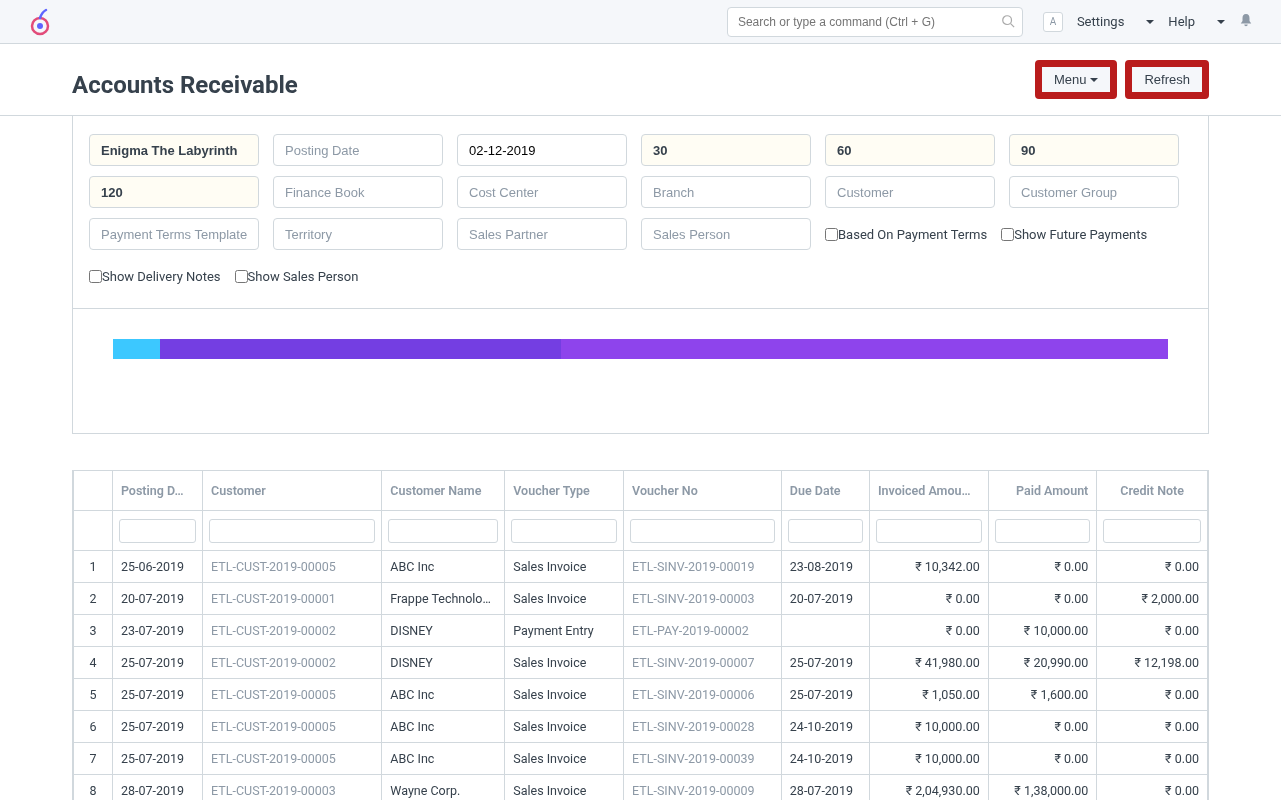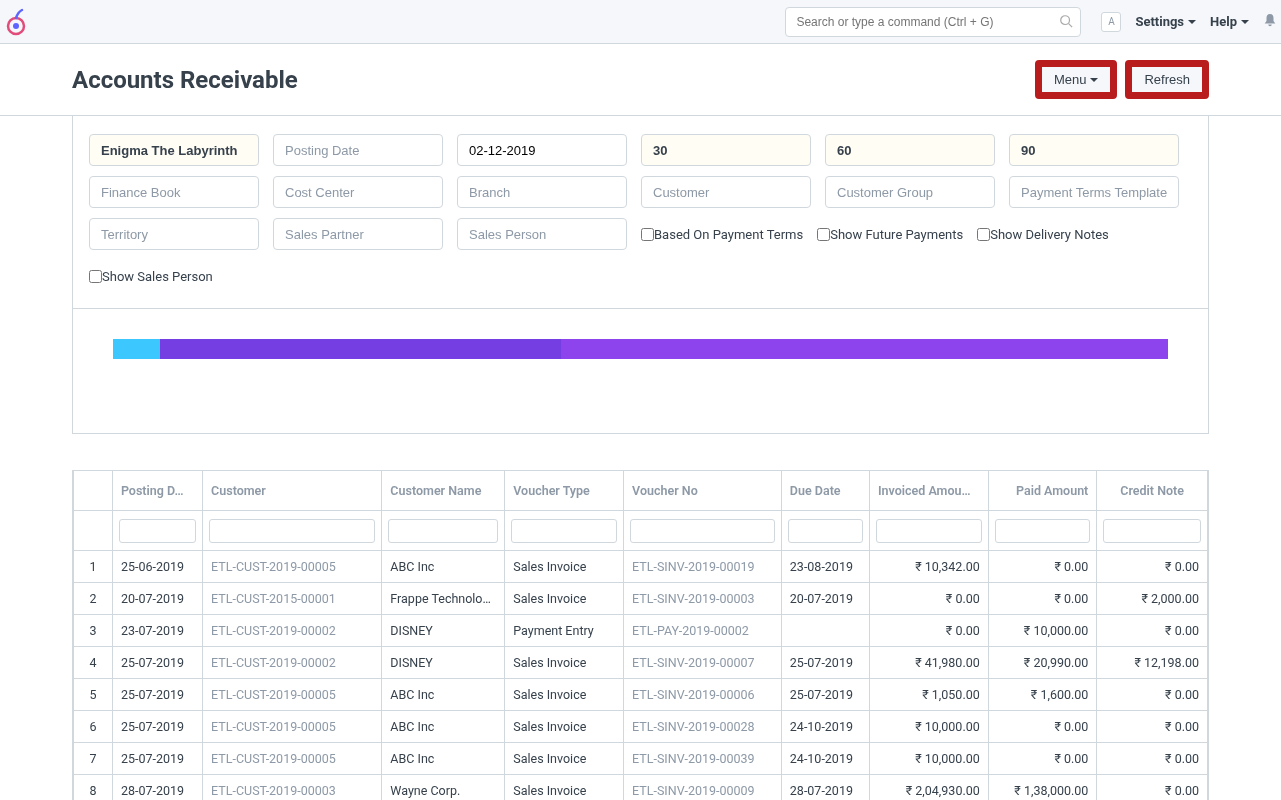--- a/index.html
+++ b/index.html
@@ -1,31 +1,31 @@
 <!DOCTYPE html>
 <html><head>
 <meta charset="utf-8">
 <style>
   * { box-sizing: border-box; margin: 0; padding: 0; }
   body { font-family: -apple-system, BlinkMacSystemFont, "Segoe UI", Roboto, sans-serif; font-size: 13px; color: #36414c; background: #fff; }
   
   
-  .navbar { height: 44px; background: #f5f7fa; border-bottom: 1px solid #d1d8dd; display: flex; align-items: center; padding: 0 4px; }
+  .navbar { height: 44px; background: #f5f7fa; border-bottom: 1px solid #d1d8dd; display: flex; align-items: center; padding: 0 28px; }
   .logo { width: 24px; height: 28px; margin-right: auto; }
   .search-wrap { position: relative; margin-right: 20px; }
   .search-input { width: 296px; height: 30px; padding: 4px 30px 4px 10px; border: 1px solid #d1d8dd; border-radius: 4px; background: #fff; font-size: 12px; color: #8d99a6; }
   .search-icon { position: absolute; right: 8px; top: 7px; width: 14px; height: 14px; opacity: 0.5; }
   .nav-right { display: flex; align-items: center; gap: 14px; }
   .avatar-badge { width: 20px; height: 20px; border: 1px solid #d1d8dd; border-radius: 3px; display: flex; align-items: center; justify-content: center; font-size: 10px; color: #8d99a6; background: #fff; }
-  .nav-link { color: #36414c; font-weight: 700; font-size: 13px; cursor: pointer; display: flex; align-items: center; gap: 4px; }
+  .nav-link { color: #36414c; font-weight: 400; font-size: 13px; cursor: pointer; display: flex; align-items: center; gap: 22px; }
   .caret { width: 0; height: 0; border-left: 4px solid transparent; border-right: 4px solid transparent; border-top: 4px solid #36414c; }
   .bell { font-size: 14px; color: #8d99a6; cursor: pointer; }
 
   
-  .page-head { padding: 16px 72px; display: flex; align-items: center; border-bottom: 1px solid #d1d8dd; }
+  .page-head { padding: 16px 72px; display: flex; align-items: flex-end; border-bottom: 1px solid #d1d8dd; }
   .page-title { font-size: 24px; font-weight: 700; color: #36414c; margin-right: auto; }
   .btn { padding: 5px 12px; border: 7px solid #b91c1c; border-radius: 4px; background: #f5f7fa; font-size: 13px; cursor: pointer; color: #36414c; display: inline-flex; align-items: center; gap: 4px; }
   .btn + .btn { margin-left: 8px; }
 
   
   .content { padding: 0 72px; }
   .filters { padding: 18px 0 16px; display: flex; flex-wrap: wrap; gap: 10px 14px; border: 1px solid #d1d8dd; border-top: none; padding-left: 16px; padding-right: 16px; }
   .filter-input { height: 32px; padding: 0 11px; border: 1px solid #d1d8dd; border-radius: 4px; font-size: 13px; width: 170px; background: #fff; }
   .filter-input.filled { background: #fffdf4; font-weight: 700; color: #36414c; }
   .filter-input::placeholder { color: #8d99a6; font-weight: 400; }
@@ -101,20 +101,21 @@
 
 <div class="content">
 
   <div class="filters">
     <input class="filter-input filled" value="Enigma The Labyrinth" style="">
     <input class="filter-input" placeholder="Posting Date" style="">
     <input class="filter-input" value="02-12-2019" style="">
     <input class="filter-input filled" value="30" style="">
     <input class="filter-input filled" value="60" style="">
     <input class="filter-input filled" value="90" style="">
+    <input class="filter-input filled" value="120" style="">
     <input class="filter-input" placeholder="Finance Book" style="">
     <input class="filter-input" placeholder="Cost Center" style="">
     <input class="filter-input" placeholder="Branch" style="">
     <input class="filter-input" placeholder="Customer" style="">
     <input class="filter-input" placeholder="Customer Group" style="">
     <input class="filter-input" placeholder="Payment Terms Template" style="">
     <input class="filter-input" placeholder="Territory" style="">
     <input class="filter-input" placeholder="Sales Partner" style="">
     <input class="filter-input" placeholder="Sales Person" style="">
     <label class="checkbox-group">
@@ -192,21 +193,21 @@
             <td>Sales Invoice</td>
             <td class="link">ETL-SINV-2019-00019</td>
             <td>23-08-2019</td>
             <td class="num">₹ 10,342.00</td>
             <td class="num">₹ 0.00</td>
             <td class="num">₹ 0.00</td>
           </tr>
           <tr>
             <td class="idx">2</td>
             <td>20-07-2019</td>
-            <td class="link">ETL-CUST-2015-00001</td>
+            <td class="link">ETL-CUST-2019-00001</td>
             <td>Frappe Technolo…</td>
             <td>Sales Invoice</td>
             <td class="link">ETL-SINV-2019-00003</td>
             <td>20-07-2019</td>
             <td class="num">₹ 0.00</td>
             <td class="num">₹ 0.00</td>
             <td class="num">₹ 2,000.00</td>
           </tr>
           <tr>
             <td class="idx">3</td>

